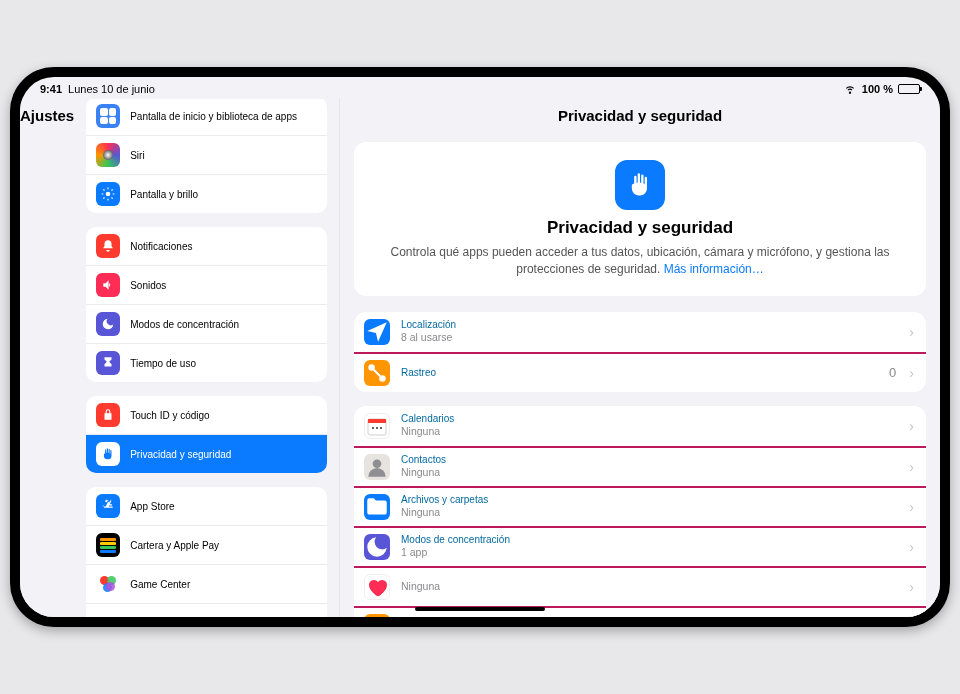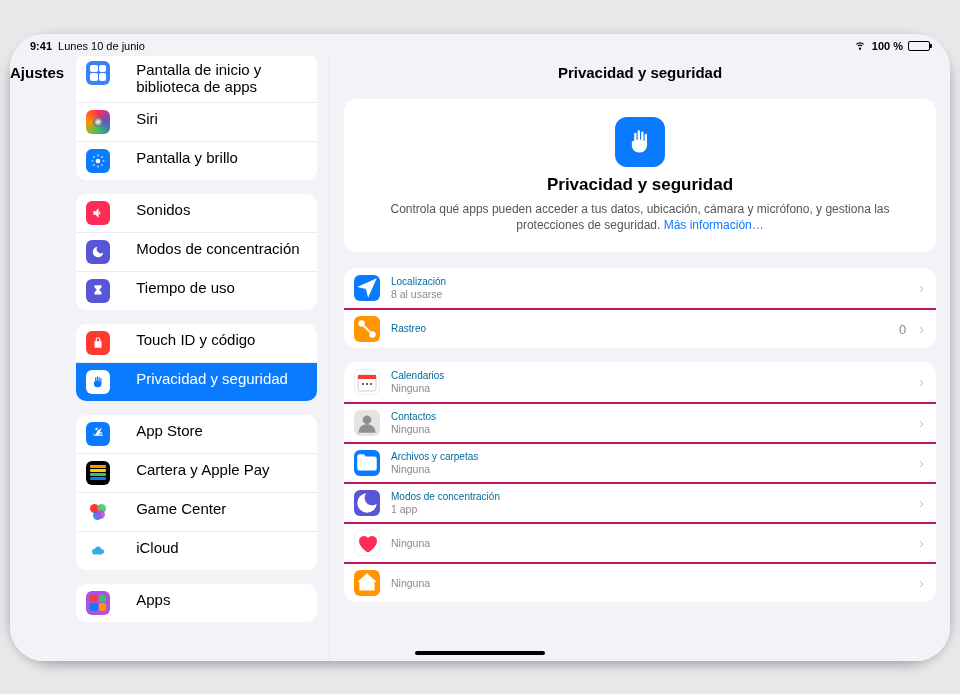--- a/index.html
+++ b/index.html
@@ -6,24 +6,24 @@
   body {
     background: #e8e8ea;
     font-family: -apple-system, "Helvetica Neue", Helvetica, Arial, sans-serif;
     width: 960px; height: 694px;
     overflow: hidden;
     display: flex;
     justify-content: center;
     align-items: center;
   }
   .device {
-    width: 940px; height: 627px;
+    width: 940px; height: 560px;
     background: #000;
     border-radius: 44px;
-    padding: 0;
+    padding: 10px;
     box-shadow: 0 4px 12px rgba(0,0,0,0.3);
     position: relative;
   }
   .screen {
     width: 100%; height: 100%;
     background: #f2f2f7;
     border-radius: 34px;
     overflow: hidden;
     position: relative;
     display: flex;
@@ -68,24 +68,25 @@
   }
   .sidebar-scroll { flex:1; overflow:hidden; padding: 0 12px; }
   .group {
     background:#fff;
     border-radius:10px;
     margin-bottom:14px;
     overflow:hidden;
   }
   .row {
     display:flex;
+    align-items:center;
     padding: 7px 10px;
-    gap:26px;
+    gap:10px;
     border-top:1px solid #eceaee;
-    font-size:15px;
+    font-size:10px;
     color:#000;
     cursor:pointer;
   }
   .row:first-child { border-top:none; }
   .row.selected {
     background:#0a7aff;
     color:#fff;
   }
   .icon {
     width:24px; height:24px;
@@ -228,20 +229,28 @@
                       <line x1="18" y1="6" x2="20" y2="4"></line>
                     </g>
                   </svg>
               </span>
               <span>Pantalla y brillo</span>
             </div>
           </div>
 
           <div class="group">
             <div class="row">
+              <span class="icon" style="background:#ff3b30">
+                <svg viewBox="0 0 24 24" fill="#fff">
+                    <path d="M12 2a6 6 0 00-6 6v4l-2 3v1h16v-1l-2-3V8a6 6 0 00-6-6zm0 20a3 3 0 003-3H9a3 3 0 003 3z"></path>
+                  </svg>
+              </span>
+              <span>Notificaciones</span>
+            </div>
+            <div class="row">
               <span class="icon" style="background:#ff2d55">
                 <svg viewBox="0 0 24 24" fill="#fff">
                     <path d="M4 9v6h4l5 5V4L8 9H4zm12 3a3 3 0 00-2-2.8v5.6A3 3 0 0016 12z"></path>
                   </svg>
               </span>
               <span>Sonidos</span>
             </div>
             <div class="row">
               <span class="icon" style="background:#5856d6">
                 <svg viewBox="0 0 24 24" fill="#fff">

